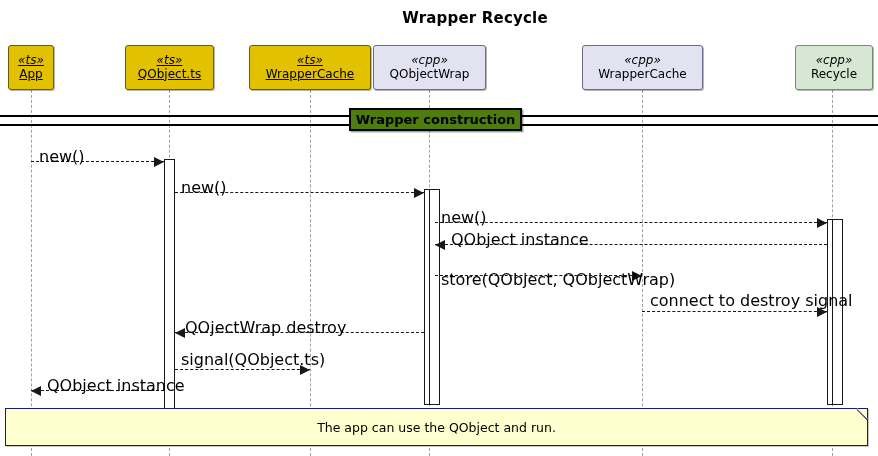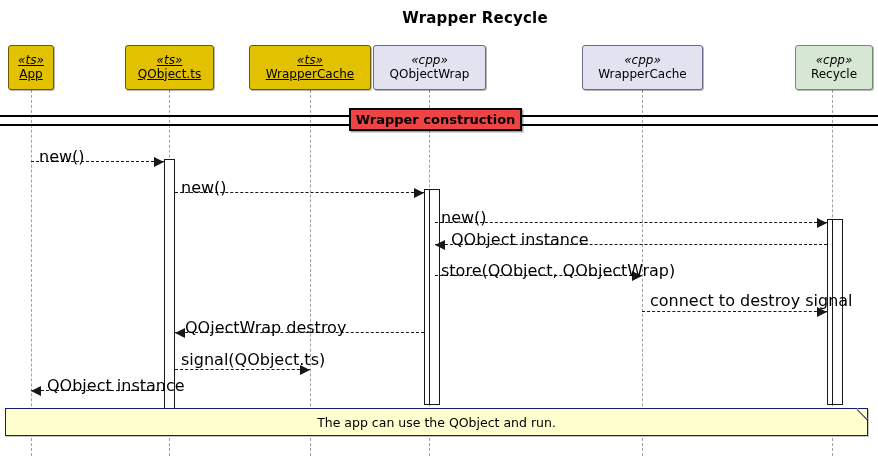--- a/index.html
+++ b/index.html
@@ -90,21 +90,21 @@
   .divider-line {
     position: absolute;
     left: 0;
     width: 878px;
     height: 0;
     border-top: 2px solid #000000;
   }
   .divider-box {
     position: absolute;
     box-sizing: border-box;
-    background: #ef4444;
+    background: #4d7c0f;
     border: 2px solid #000000;
     font-size: 13px;
     font-weight: bold;
     color: #000000;
     display: flex;
     align-items: center;
     justify-content: center;
     padding: 0 10px;
     white-space: nowrap;
     box-shadow: 1.5px 1.5px 0 rgba(0,0,0,0.35);
@@ -234,34 +234,34 @@
       <div class="arrowhead right" style="top: 188px; left: 414px;"></div>
       <div class="msg-label" style="left: 181px; top: 180px;">new()</div>
       <div class="msg-line" style="left: 435px; top: 222px; width: 392px;"></div>
       <div class="arrowhead right" style="top: 218px; left: 817px;"></div>
       <div class="msg-label" style="left: 441px; top: 210px;">new()</div>
       <div class="msg-line" style="left: 435px; top: 244px; width: 392px;"></div>
       <div class="arrowhead left" style="top: 240px; left: 435px;"></div>
       <div class="msg-label" style="left: 451px; top: 232px;">QObject instance</div>
       <div class="msg-line" style="left: 435px; top: 275px; width: 207px;"></div>
       <div class="arrowhead right" style="top: 271px; left: 632px;"></div>
-      <div class="msg-label" style="left: 441px; top: 263px;">store(QObject, QObjectWrap)</div>
+      <div class="msg-label" style="left: 441px; top: 272px;">store(QObject, QObjectWrap)</div>
       <div class="msg-line" style="left: 642px; top: 311px; width: 185px;"></div>
       <div class="arrowhead right" style="top: 307px; left: 817px;"></div>
       <div class="msg-label" style="left: 650px; top: 293px;">connect to destroy signal</div>
       <div class="msg-line" style="left: 175px; top: 332px; width: 249px;"></div>
       <div class="arrowhead left" style="top: 328px; left: 175px;"></div>
       <div class="msg-label" style="left: 185px; top: 320px;">QOjectWrap destroy</div>
       <div class="msg-line" style="left: 175px; top: 369px; width: 135px;"></div>
       <div class="arrowhead right" style="top: 365px; left: 300px;"></div>
       <div class="msg-label" style="left: 181px; top: 352px;">signal(QObject.ts)</div>
       <div class="msg-line" style="left: 31px; top: 390px; width: 133px;"></div>
       <div class="arrowhead left" style="top: 386px; left: 31px;"></div>
       <div class="msg-label" style="left: 47px; top: 378px;">QObject instance</div>
     </div>
 
-  <div class="note" id="note-box" style="left: 5px; top: 408px; width: 863px; height: 28px; justify-content: center;">
+  <div class="note" id="note-box" style="left: 5px; top: 408px; width: 863px; height: 38px; justify-content: center;">
     <span>The app can use the QObject and run.</span>
   </div>
   <div class="note-fold" id="note-fold" style="left: 857px; top: 408px;"></div>
   <div class="note-fold-edge" id="note-fold-edge" style="left: 857px; top: 409px;"></div>
 
 </div>
 
 </body></html>

